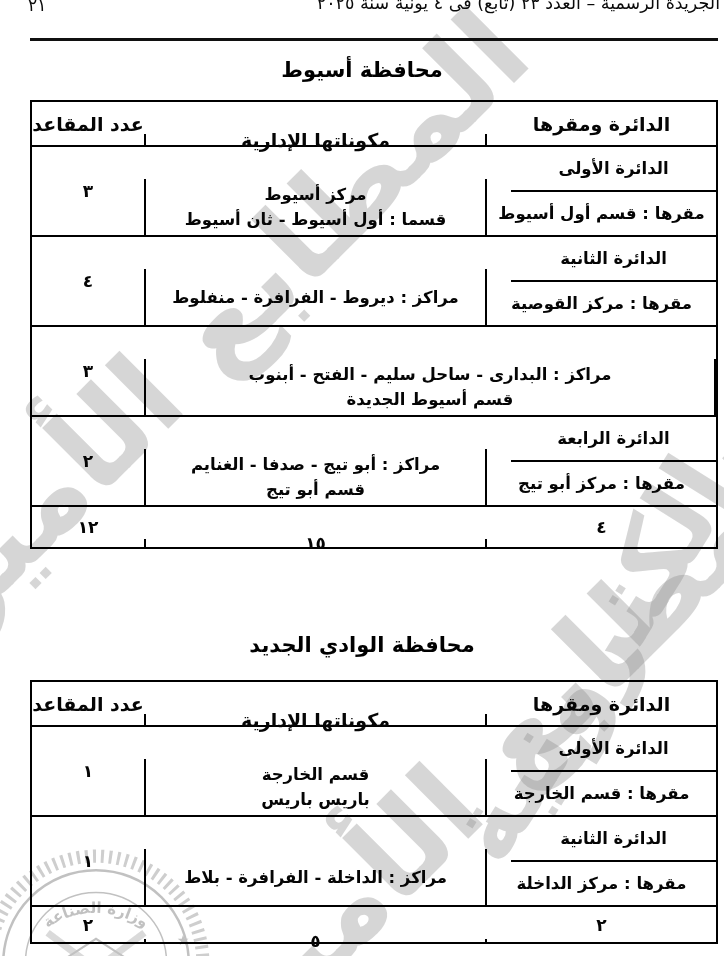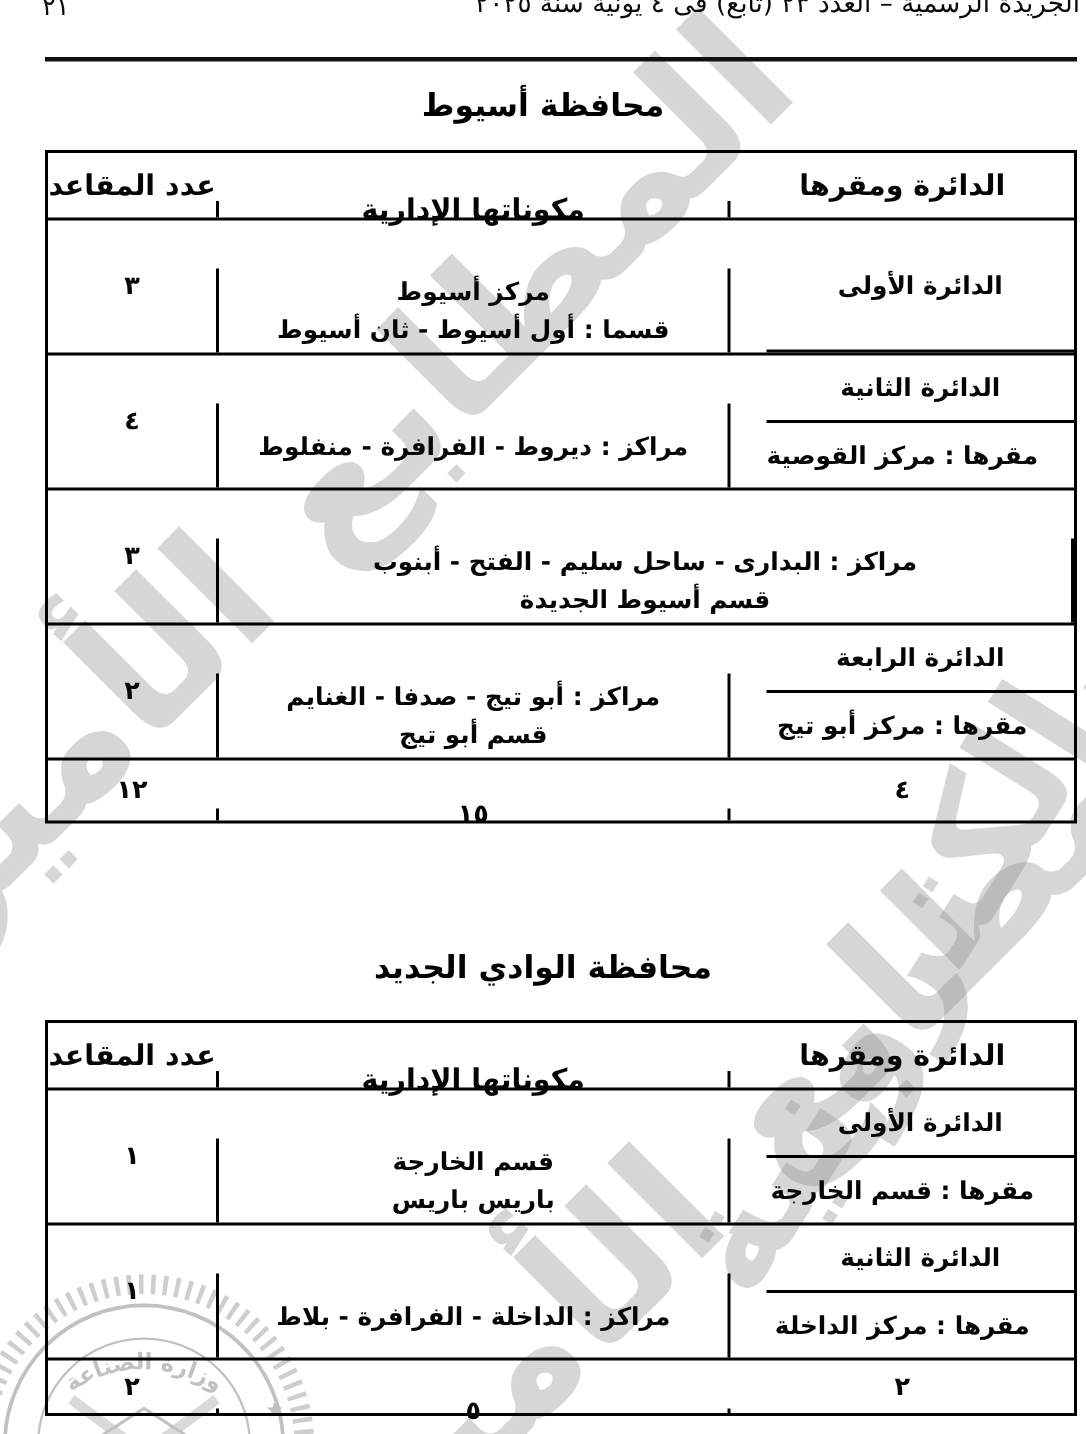--- a/index.html
+++ b/index.html
@@ -115,20 +115,21 @@
     </div>
 
     <div class="t-row">
       <div class="cell c-seats">٣</div>
       <div class="cell c-comp">
         <div class="comp-line">مركز أسيوط</div>
         <div class="comp-line">قسما : أول أسيوط - ثان أسيوط</div>
       </div>
       <div class="cell c-dist">
         <div class="sub sub-top">الدائرة الأولى</div>
+        <div class="sub">مقرها : قسم أول أسيوط</div>
       </div>
     </div>
 
     <div class="t-row">
       <div class="cell c-seats">٤</div>
       <div class="cell c-comp one">
         <div class="comp-line">مراكز : ديروط - الفرافرة - منفلوط</div>
       </div>
       <div class="cell c-dist">
         <div class="sub sub-top">الدائرة الثانية</div>

